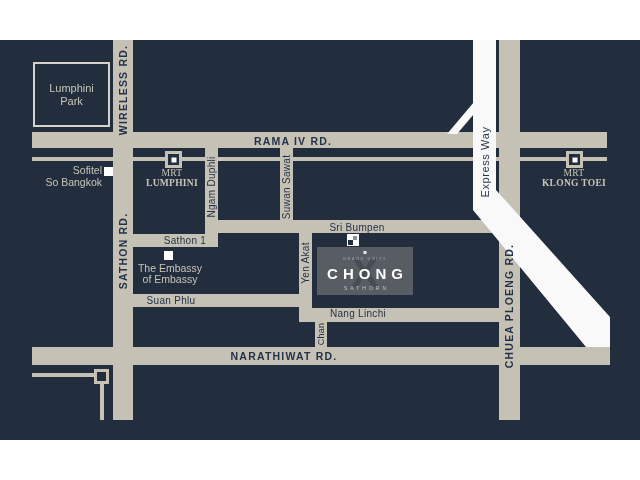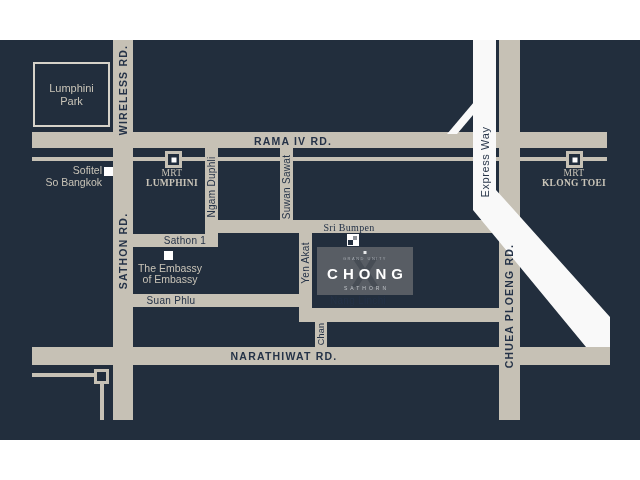--- a/index.html
+++ b/index.html
@@ -66,25 +66,25 @@
   <svg class="xsvg" viewBox="0 0 640 400" xmlns="http://www.w3.org/2000/svg">
     <polygon points="447,94 457,94 484,62 474,62" fill="#f9f9f9"></polygon>
     <polygon points="473,0 496,0 496,150 610,277 610,307 586,307 473,170" fill="#f9f9f9"></polygon>
   </svg>
 
   <div class="hlabel big" style="left:293px;top:141px;">RAMA IV RD.</div>
   <div class="vlabel big" style="left:123px;top:90px;">WIRELESS RD.</div>
   <div class="vlabel big" style="left:123px;top:251px;">SATHON RD.</div>
   <div class="vlabel mid" style="left:211px;top:187px;">Ngam Duphli</div>
   <div class="vlabel mid" style="left:286px;top:187px;">Suwan Sawat</div>
-  <div class="hlabel mid" style="left:349px;top:227px;font-family:Liberation Serif, serif;">Sri Bumpen</div>
+  <div class="hlabel mid" style="left:357px;top:227px;">Sri Bumpen</div>
   <div class="hlabel mid" style="left:185px;top:240px;">Sathon 1</div>
   <div class="vlabel mid" style="left:305px;top:263px;">Yen Akat</div>
   <div class="hlabel mid" style="left:171px;top:300px;">Suan Phlu</div>
-  <div class="hlabel mid" style="left:358px;top:300px;">Nang Linchi</div>
+  <div class="hlabel mid" style="left:358px;top:313px;">Nang Linchi</div>
   <div class="vlabel sml" style="left:321px;top:334px;">Chan</div>
   <div class="hlabel big" style="left:284px;top:356px;">NARATHIWAT RD.</div>
   <div class="vlabel big" style="left:509px;top:306px;">CHUEA PLOENG RD.</div>
   <div class="vlabel exp" style="left:485px;top:162px;">Express Way</div>
 
   <div class="park lt">
     <div>
       <div>Lumphini</div>
       <div>Park</div>
     </div>

